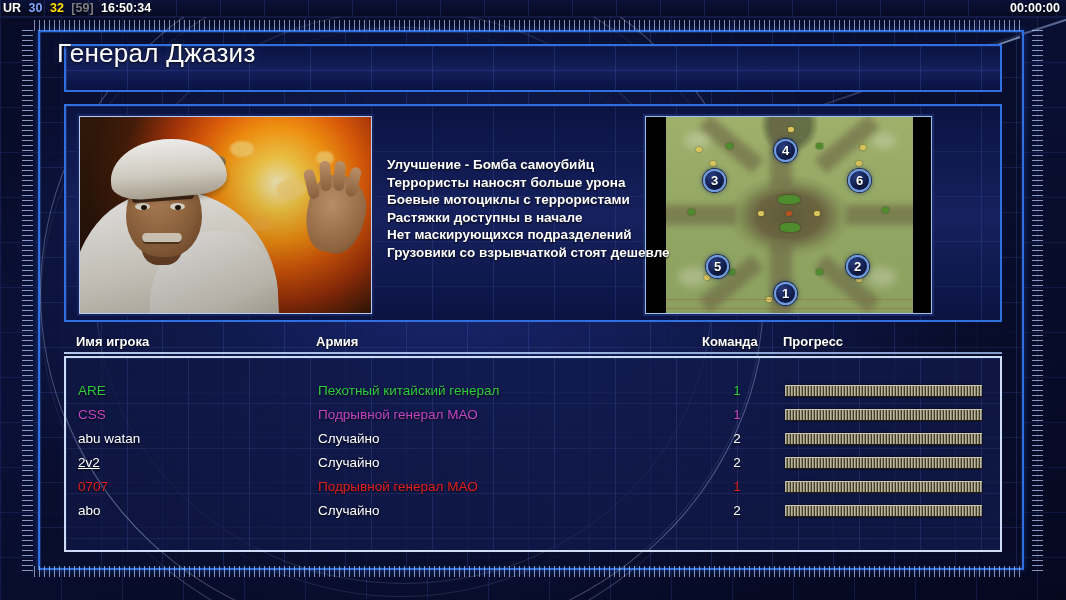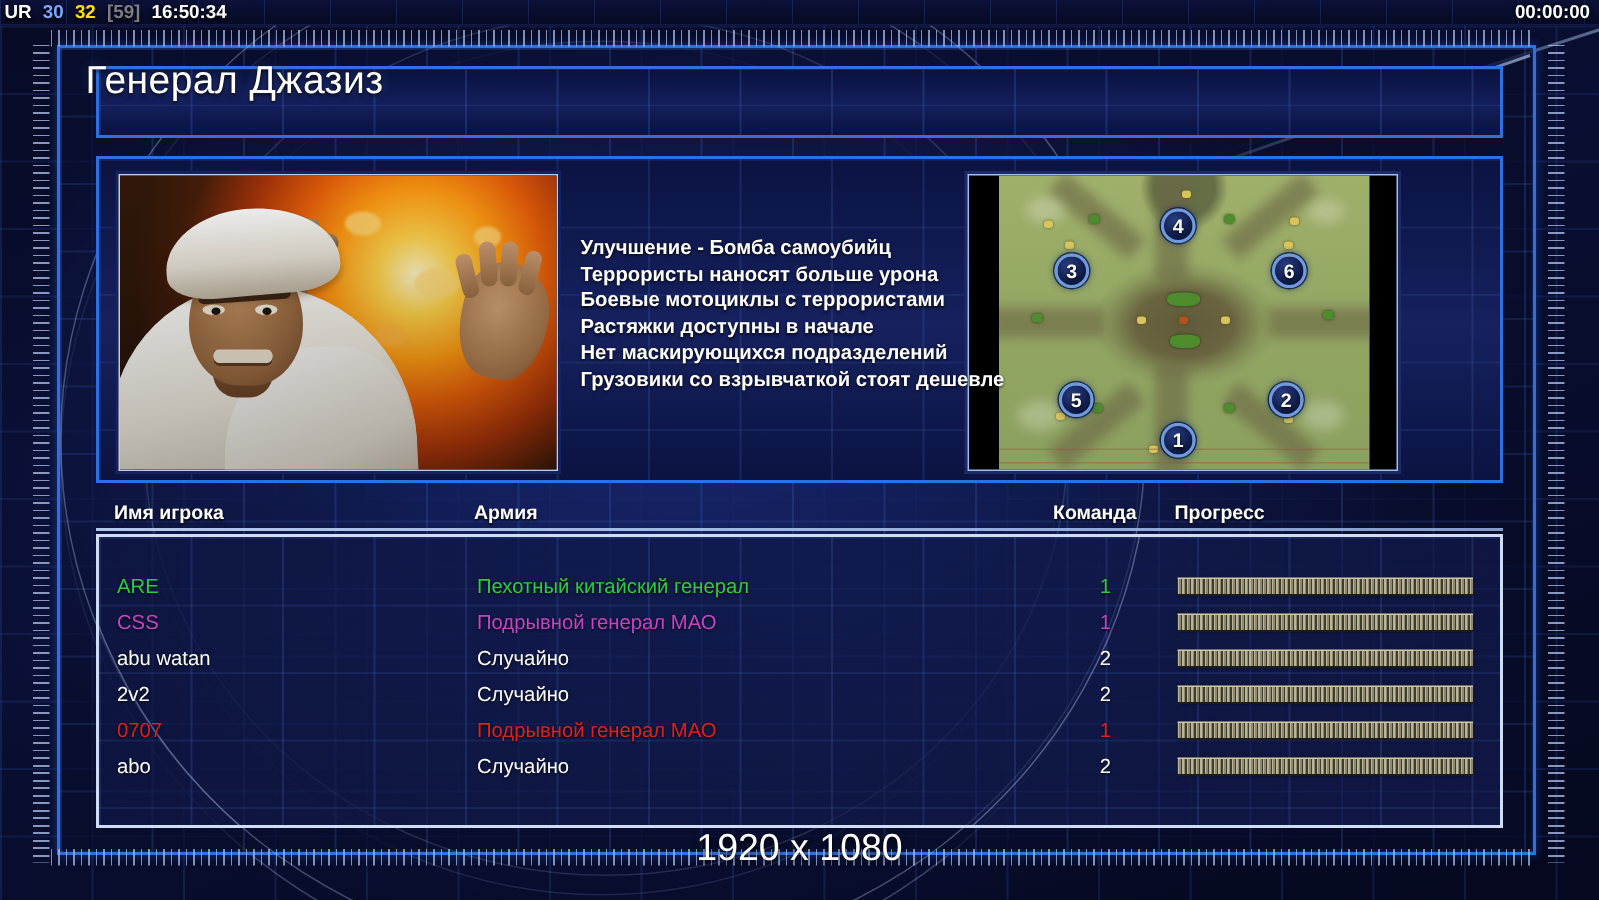--- a/index.html
+++ b/index.html
@@ -526,35 +526,34 @@
             <div class="team" style="color: rgb(194, 70, 194);">1</div>
             <div class="bar" style="width: 197px;"></div>
           </div>
           <div class="row" style="top: 70px;">
             <div class="name" style="color: rgb(255, 255, 255);">abu watan</div>
             <div class="army" style="color: rgb(255, 255, 255);">Случайно</div>
             <div class="team" style="color: rgb(255, 255, 255);">2</div>
             <div class="bar" style="width: 197px;"></div>
           </div>
           <div class="row" style="top: 94px;">
-            <div class="name" style="color: rgb(255, 255, 255);">2v2</div>
+            <div class="name" style="color: rgb(255, 255, 255); text-decoration: underline;">2v2</div>
             <div class="army" style="color: rgb(255, 255, 255);">Случайно</div>
             <div class="team" style="color: rgb(255, 255, 255);">2</div>
             <div class="bar" style="width: 197px;"></div>
           </div>
           <div class="row" style="top: 118px;">
             <div class="name" style="color: rgb(224, 32, 32);">0707</div>
             <div class="army" style="color: rgb(224, 32, 32);">Подрывной генерал МАО</div>
             <div class="team" style="color: rgb(224, 32, 32);">1</div>
             <div class="bar" style="width: 197px;"></div>
           </div>
           <div class="row" style="top: 142px;">
             <div class="name" style="color: rgb(255, 255, 255);">abo</div>
             <div class="army" style="color: rgb(255, 255, 255);">Случайно</div>
             <div class="team" style="color: rgb(255, 255, 255);">2</div>
             <div class="bar" style="width: 197px;"></div>
           </div>
         </div>
     </div>
   </div>
 
-  <div id="resolution">1920 x 1080</div>
 </div>
 
 </body></html>

